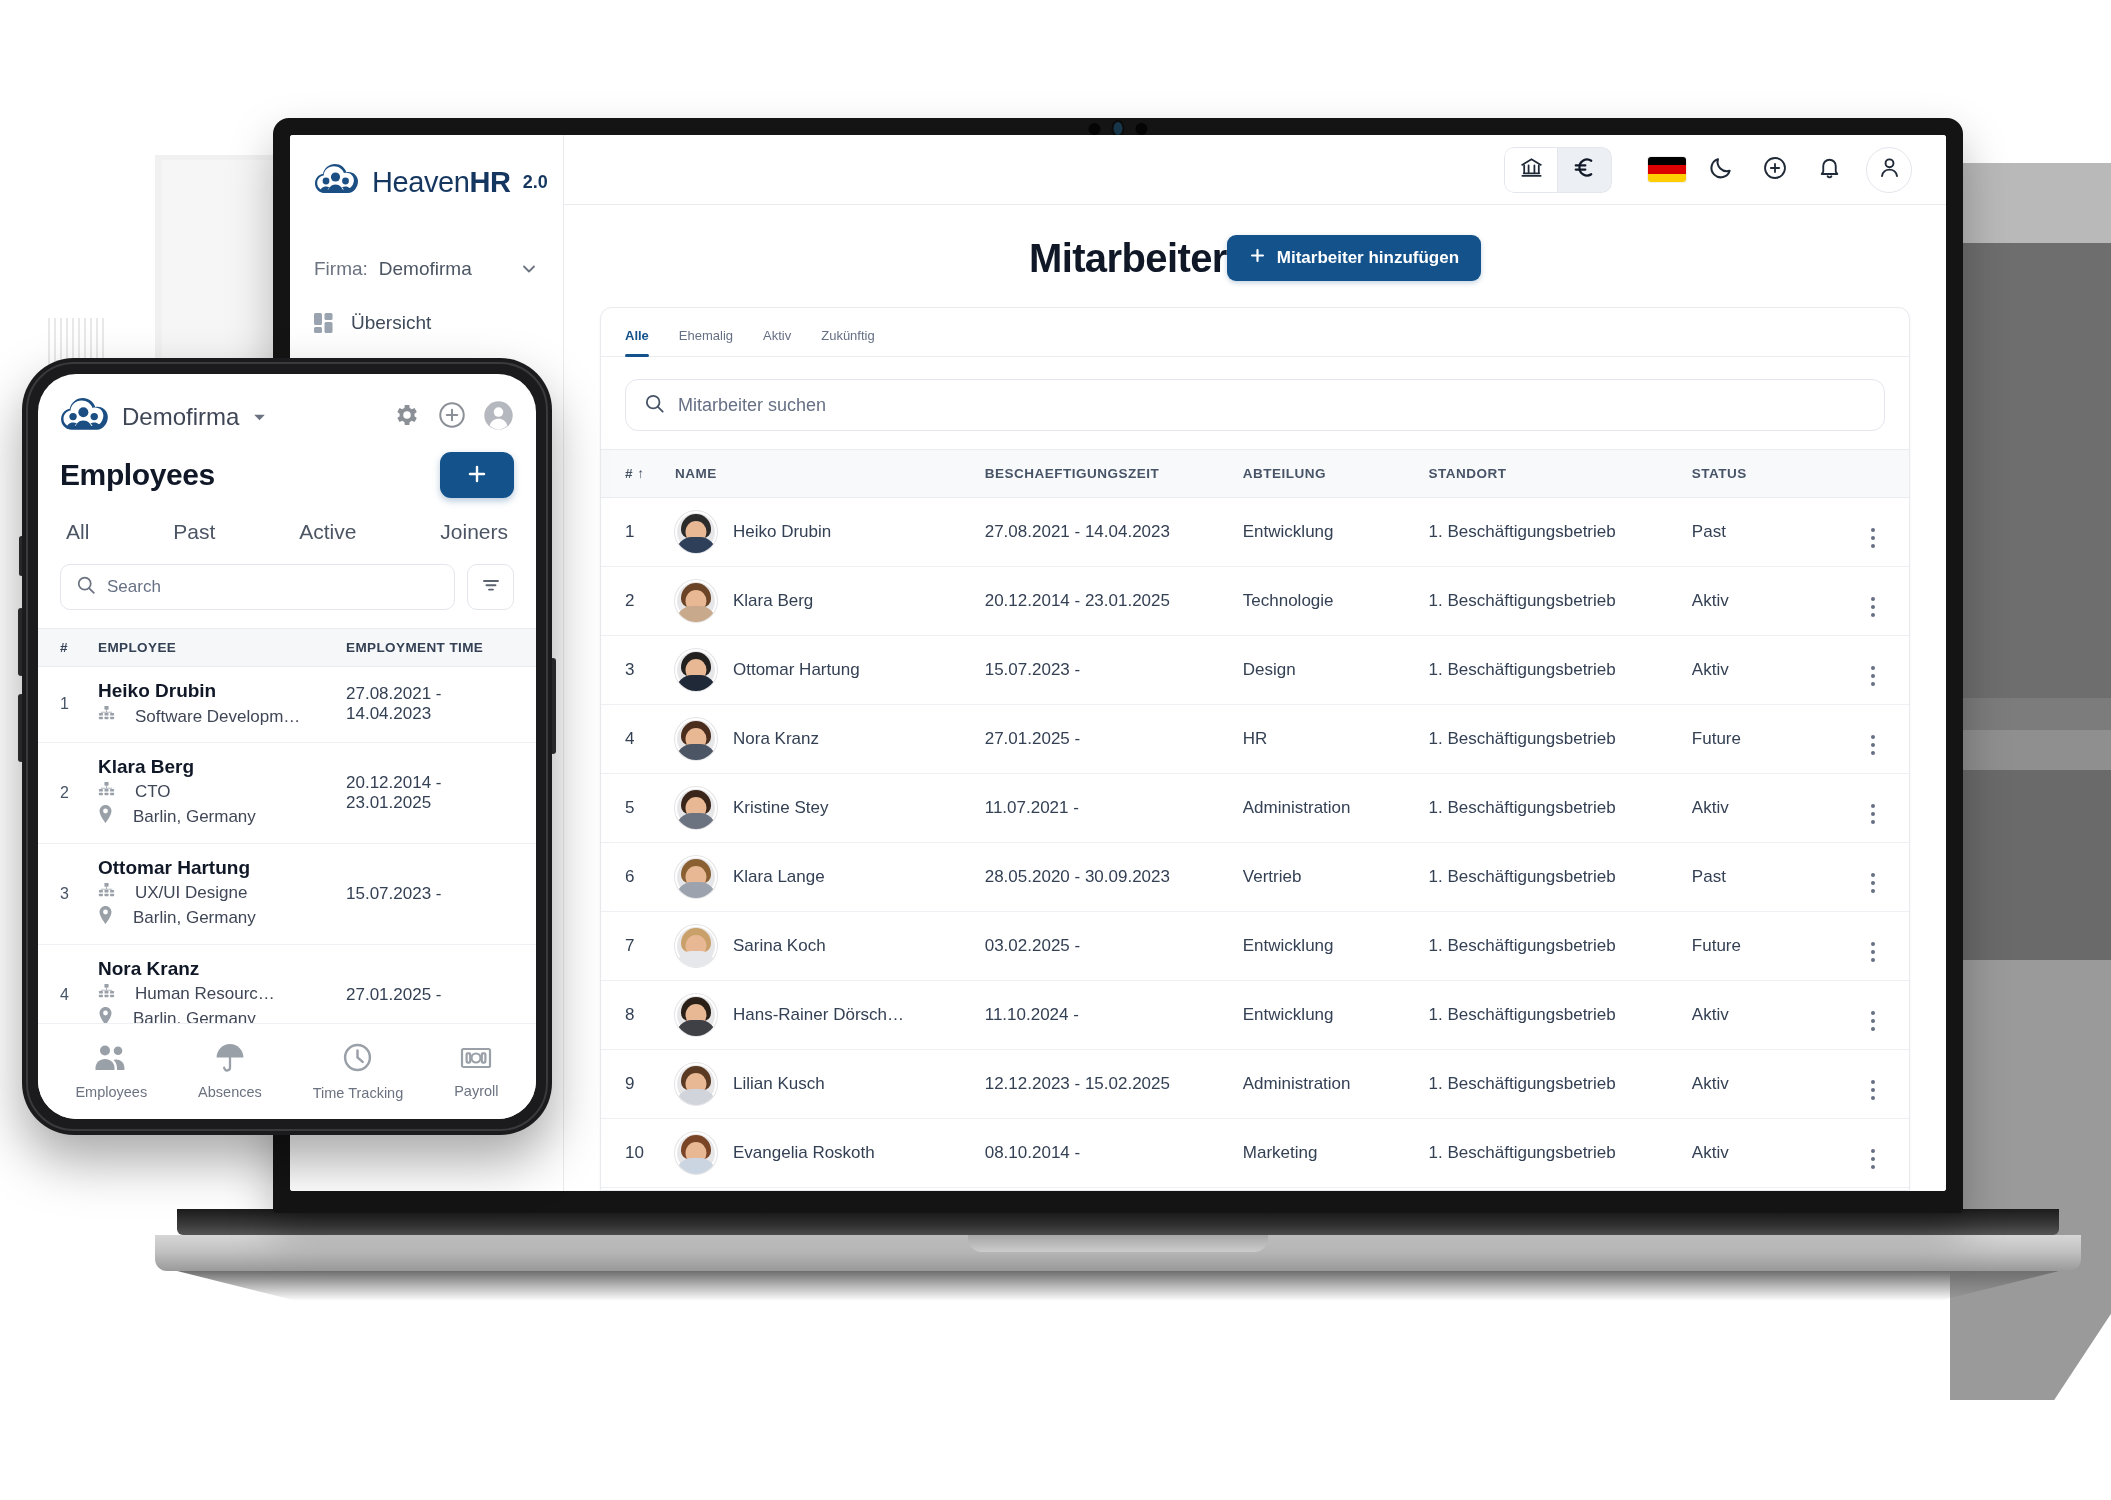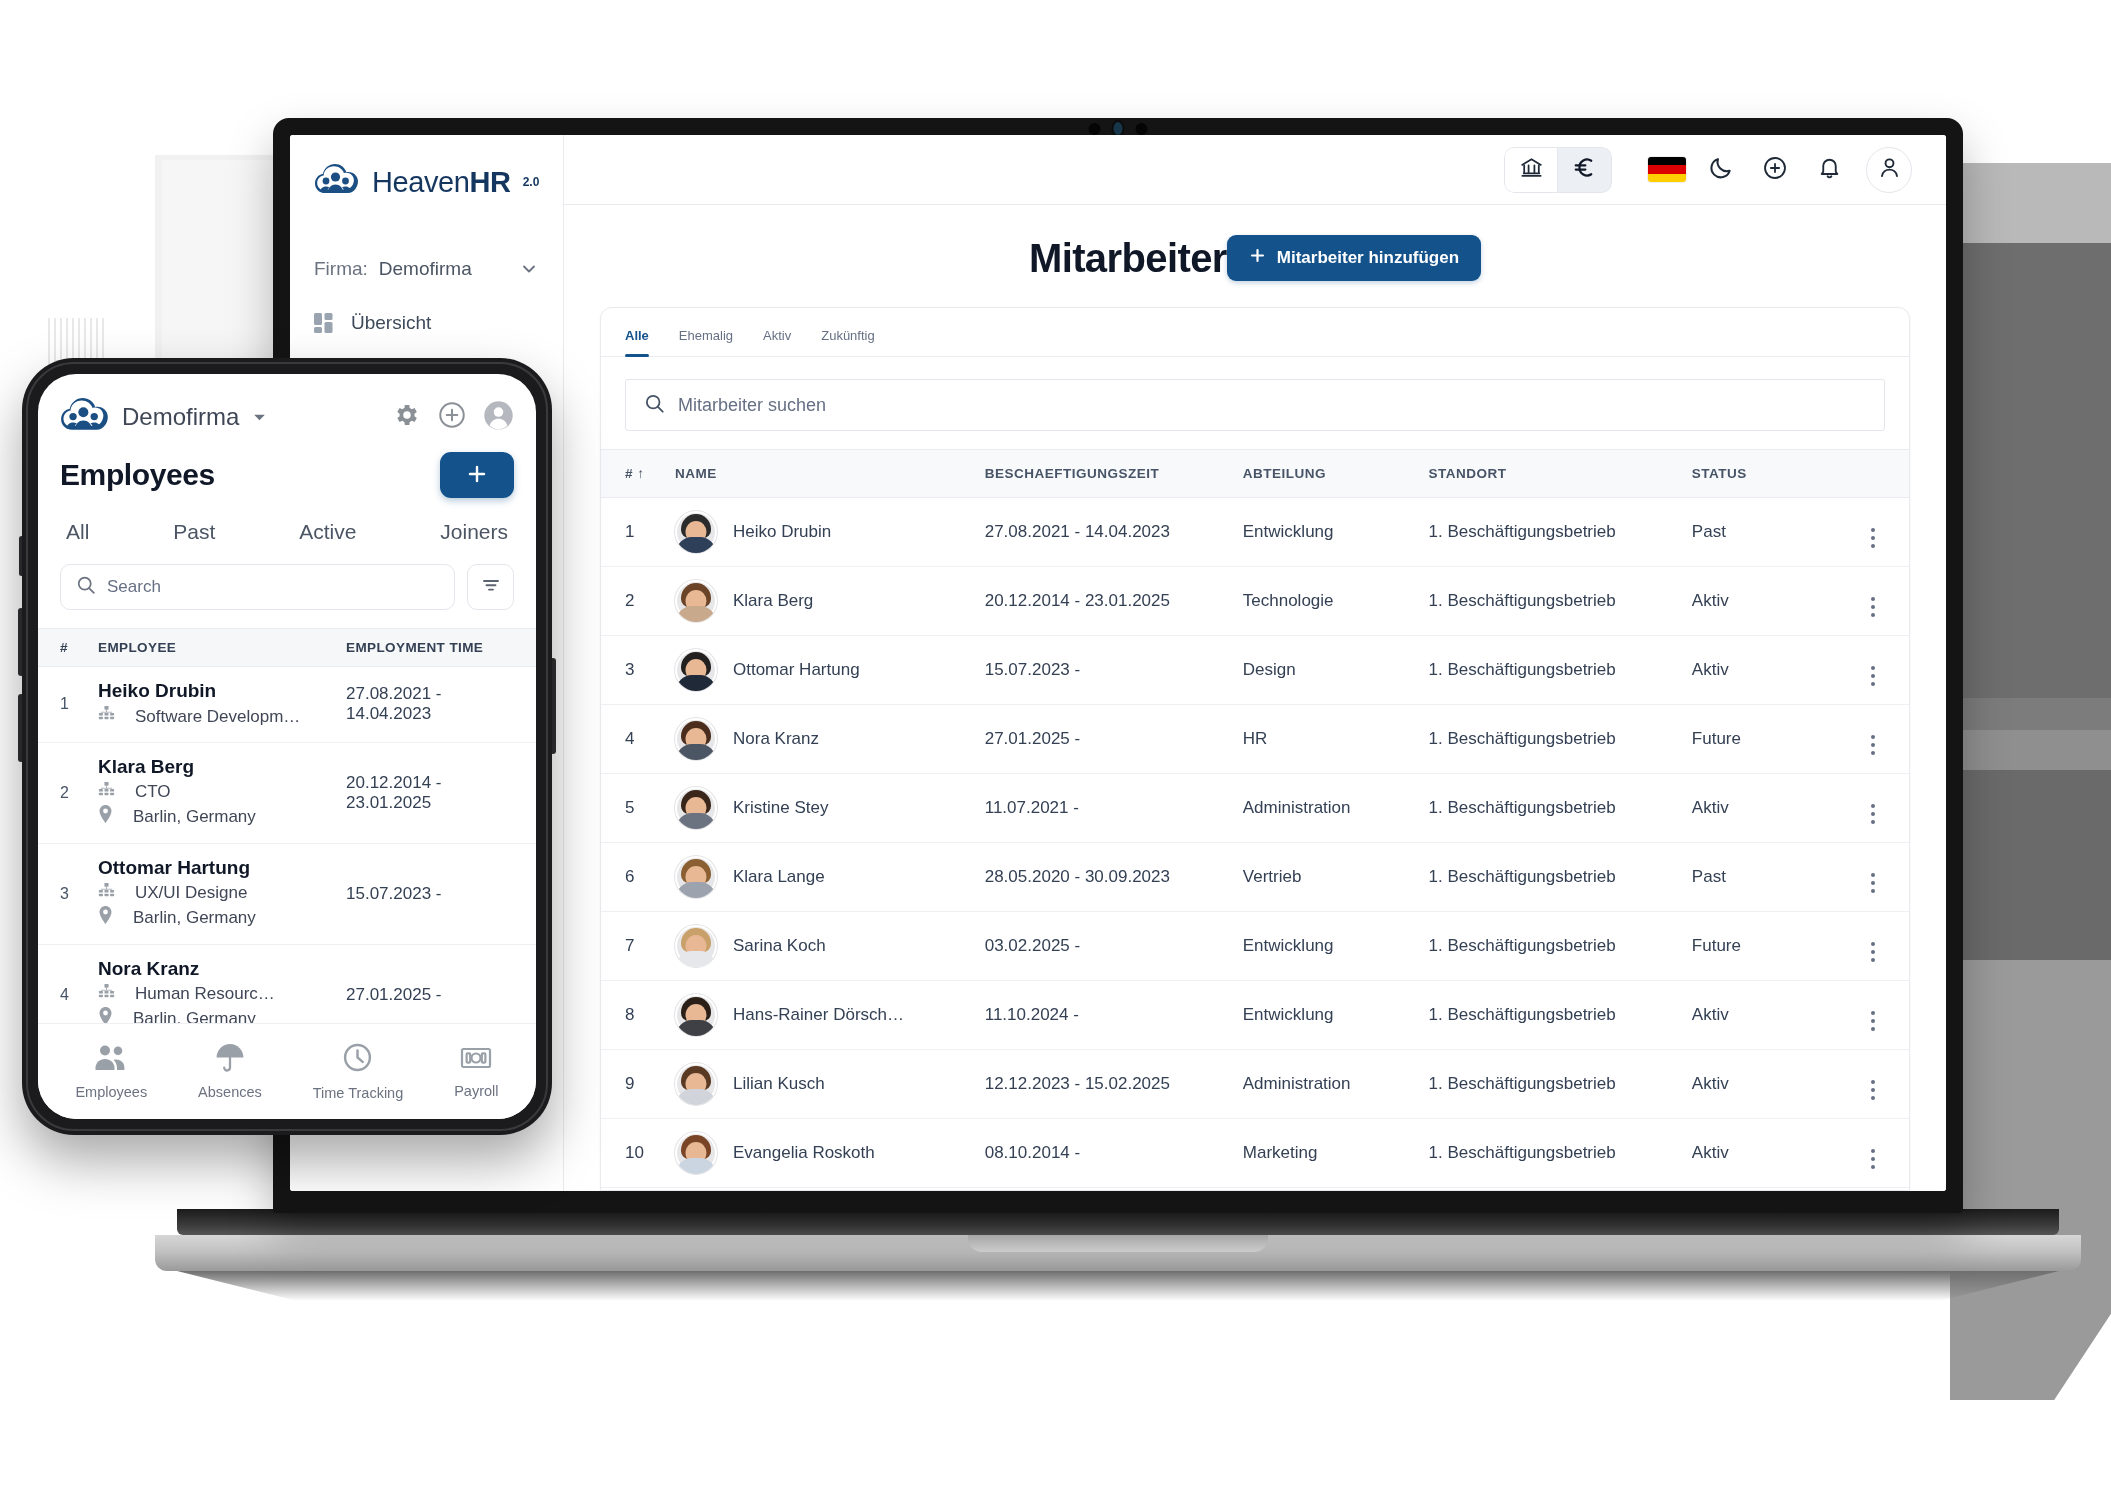--- a/index.html
+++ b/index.html
@@ -83,21 +83,21 @@
 
   
   .app { display:flex; width:100%; height:100%; }
   .sidebar {
     width:274px; flex:0 0 274px; background:#fff;
     border-right:1px solid #e8eaee; padding:24px 0 0 0;
   }
   .brand { display:flex; align-items:center; gap:12px; padding:0 0 0 24px; height:46px; }
   .brand-text { font-size:29px; color:#14365f; letter-spacing:-.4px; white-space:nowrap; }
   .brand-text b { font-weight:700; }
-  .brand-ver { font-size:12px; font-weight:700; color:#14365f; }
+  .brand-ver { font-size:18px; font-weight:700; color:#14365f; }
   .firma-row {
     display:flex; align-items:center; gap:11px;
     padding:0 24px; height:44px; margin-top:42px;text-align:right;
   }
   .firma-label { font-size:19px; color:#6b7280; }
   .firma-value { font-size:19px; color:#4b5563; }
   .firma-caret { margin-left:auto; color:#6b7280; display:flex; }
   .nav-item { display:flex; align-items:center; gap:16px; padding:0 24px; height:44px; margin-top:10px; }
   .nav-label { font-size:19px; color:#3f4a5a; }
   .nav-glyph { display:flex; }
@@ -143,21 +143,21 @@
     box-shadow:0 1px 3px rgba(16,24,40,.05);
   }
   .tabs { display:flex; gap:30px; padding:20px 24px 0 24px; border-bottom:1px solid #eaecf0; }
   .tab { font-size:13px; color:#667085; padding-bottom:13px; position:relative; cursor:pointer; white-space:nowrap; }
   .tab.active { color:#14528c; font-weight:700; }
   .tab.active::after { content:""; position:absolute; left:0; right:0; bottom:-1px; height:3px; background:#14528c; border-radius:2px; }
 
   .searchbar { padding:22px 24px 18px 24px; }
   .search-box {
     display:flex; align-items:center; gap:13px;
-    height:52px; border:1px solid #e3e6eb; border-radius:3px; padding:0 18px;
+    height:52px; border:1px solid #e3e6eb; border-radius:13px; padding:0 18px;
     background:#fff;
   }
   .search-box input {
     border:none; outline:none; flex:1; font-size:18px; color:#344054;
     font-family:"Liberation Sans", sans-serif; background:transparent;
   }
   .search-box input::placeholder { color:#667085; }
 
   .tbl-wrap { flex:1; min-height:0; overflow:hidden; }
   table.tbl { width:100%; border-collapse:collapse; table-layout:fixed; }

